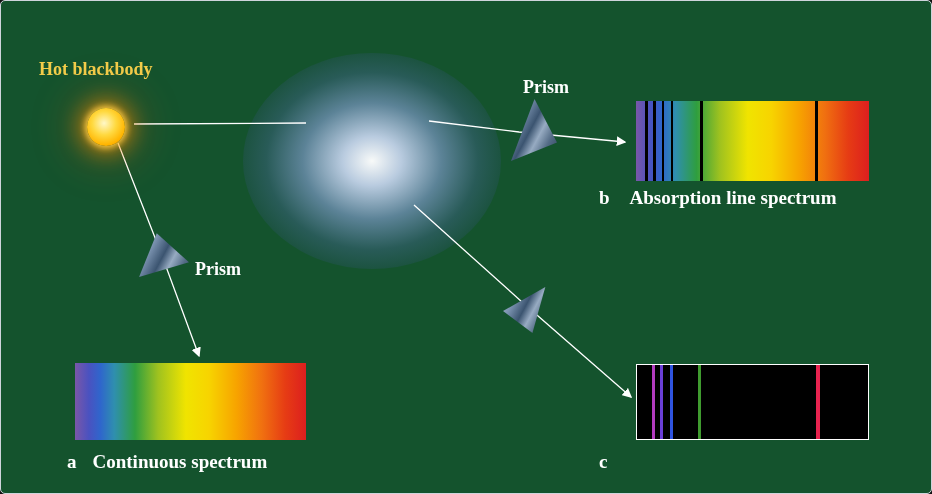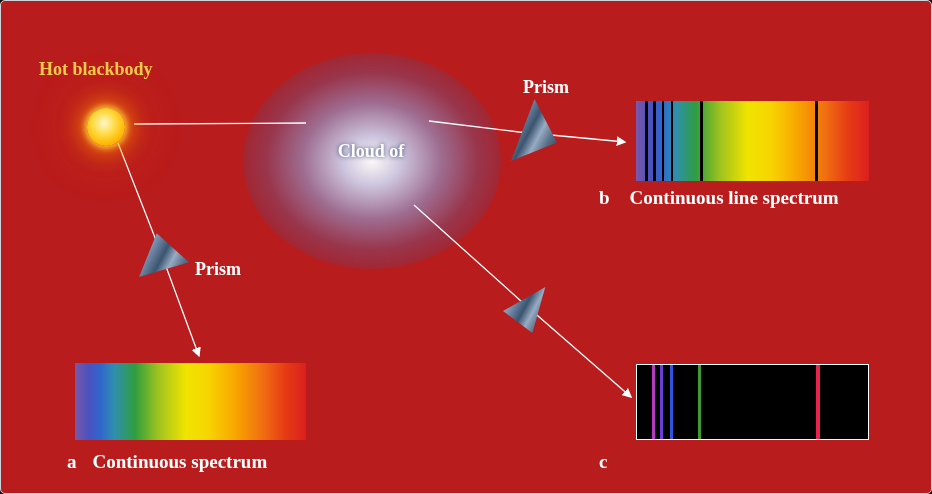--- a/index.html
+++ b/index.html
@@ -1,19 +1,19 @@
 <!DOCTYPE html>
 <html><head>
 <meta charset="utf-8">
 <style>
   html,body { margin:0; padding:0; background:#111; }
   .stage {
     position: relative;
     width: 932px; height: 494px;
-    background: #b91c1c;
+    background: #14532d;
     border: 1px solid #cfd4dc;
     border-radius: 5px;
     box-sizing: border-box;
     overflow: hidden;
     font-family: "Liberation Serif", serif;
   }
   .abs { position: absolute; }
 
   
   .lbl { font-weight: bold; color: #fff; font-size: 18px; white-space: nowrap; }
@@ -82,42 +82,41 @@
     <line x1="133" y1="123" x2="305" y2="122" stroke="#ffffff" stroke-width="1.3"></line>
     <polyline points="428,120 518,131 624,141" fill="none" stroke="#ffffff" stroke-width="1.3" marker-end="url(#arrow)"></polyline>
     <polyline points="117,142 160,252 198,355" fill="none" stroke="#ffffff" stroke-width="1.3" marker-end="url(#arrow)"></polyline>
     <polyline points="413,204 521,301 630,396" fill="none" stroke="#ffffff" stroke-width="1.3" marker-end="url(#arrow)"></polyline>
   </svg>
 
   <div class="abs lbl lbl-yellow" style="left:38px; top:58px;">Hot blackbody</div>
   <div class="abs sun" style="left:86px; top:107px;"></div>
 
   <div class="abs cloud-text" style="left:290px; top:140px; width:160px;">
-    <div>Cloud of</div>
   </div>
 
   <div class="abs lbl" style="left:522px; top:76px;">Prism</div>
   <div class="abs prism prism-b" style="left:506px; top:98px;"></div>
 
   <div class="abs prism prism-a" style="left:136px; top:230px;"></div>
   <div class="abs lbl" style="left:194px; top:258px;">Prism</div>
 
   <div class="abs prism prism-c" style="left:502px; top:282px;"></div>
 
   <div class="spectrum spectrum-b" style="background: linear-gradient(90deg, rgb(122, 87, 168) 0%, rgb(74, 82, 192) 6%, rgb(47, 102, 204) 11%, rgb(47, 143, 174) 17%, rgb(47, 158, 63) 26%, rgb(159, 194, 31) 36%, rgb(240, 228, 0) 48%, rgb(247, 212, 0) 58%, rgb(247, 163, 0) 70%, rgb(240, 112, 16) 81%, rgb(230, 60, 20) 91%, rgb(220, 31, 31) 100%);">
       <div class="spec-line" style="left: 4%; width: 3px; background: rgb(0, 0, 0);"></div>
       <div class="spec-line" style="left: 7.5%; width: 3px; background: rgb(0, 0, 0);"></div>
       <div class="spec-line" style="left: 11%; width: 2px; background: rgb(0, 0, 0);"></div>
       <div class="spec-line" style="left: 15%; width: 2px; background: rgb(0, 0, 0);"></div>
       <div class="spec-line" style="left: 27.5%; width: 3px; background: rgb(0, 0, 0);"></div>
       <div class="spec-line" style="left: 77%; width: 3px; background: rgb(0, 0, 0);"></div>
     </div>
   <div class="abs caption" style="left:598px; top:186px;">
     <span class="letter">b</span>
-    <span>Continuous line spectrum</span>
+    <span>Absorption line spectrum</span>
   </div>
 
   <div class="spectrum spectrum-a" style="background: linear-gradient(90deg, rgb(122, 87, 168) 0%, rgb(74, 82, 192) 6%, rgb(47, 102, 204) 11%, rgb(47, 143, 174) 17%, rgb(47, 158, 63) 26%, rgb(159, 194, 31) 36%, rgb(240, 228, 0) 48%, rgb(247, 212, 0) 58%, rgb(247, 163, 0) 70%, rgb(240, 112, 16) 81%, rgb(230, 60, 20) 91%, rgb(220, 31, 31) 100%);"></div>
   <div class="abs caption" style="left:66px; top:450px; gap:16px;">
     <span class="letter">a</span>
     <span>Continuous spectrum</span>
   </div>
 
   <div class="spectrum spectrum-c" style="background: rgb(0, 0, 0);">
       <div class="spec-line" style="left: 6.5%; width: 3px; background: rgb(178, 59, 191);"></div>

